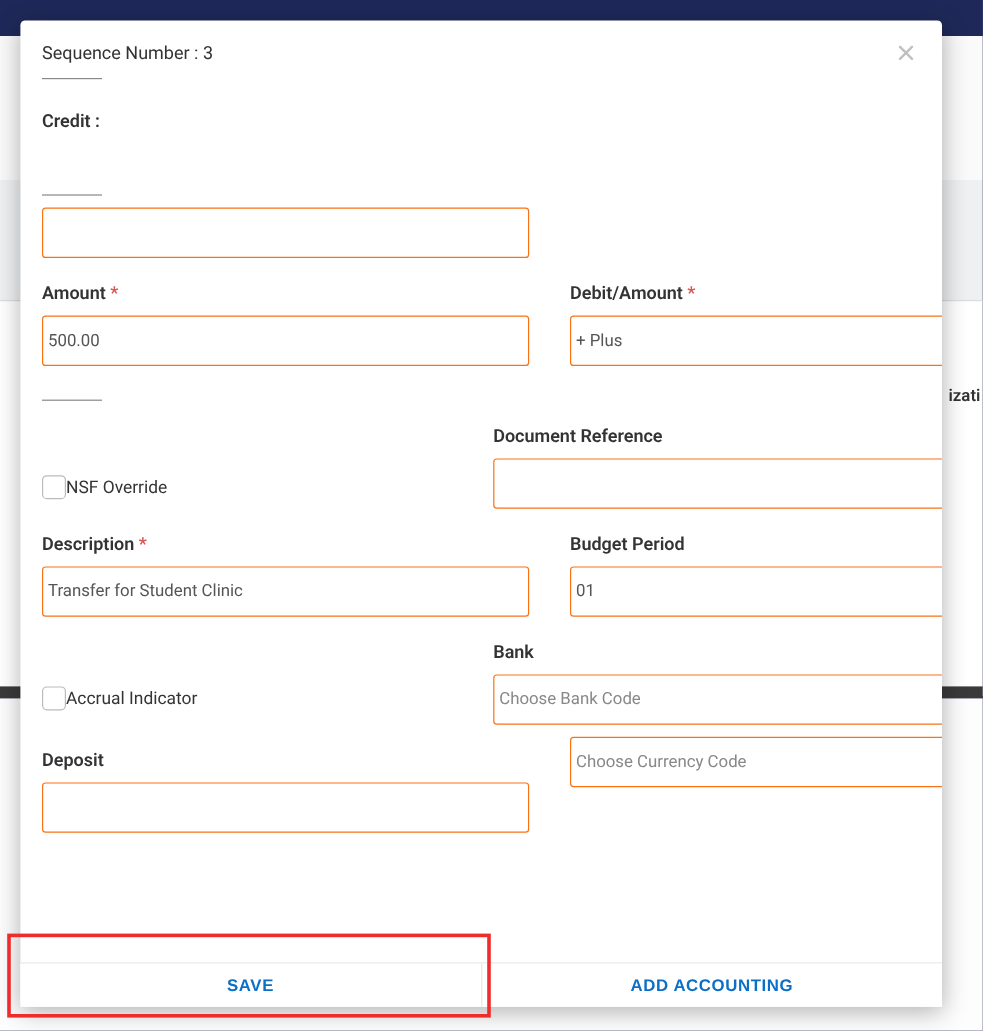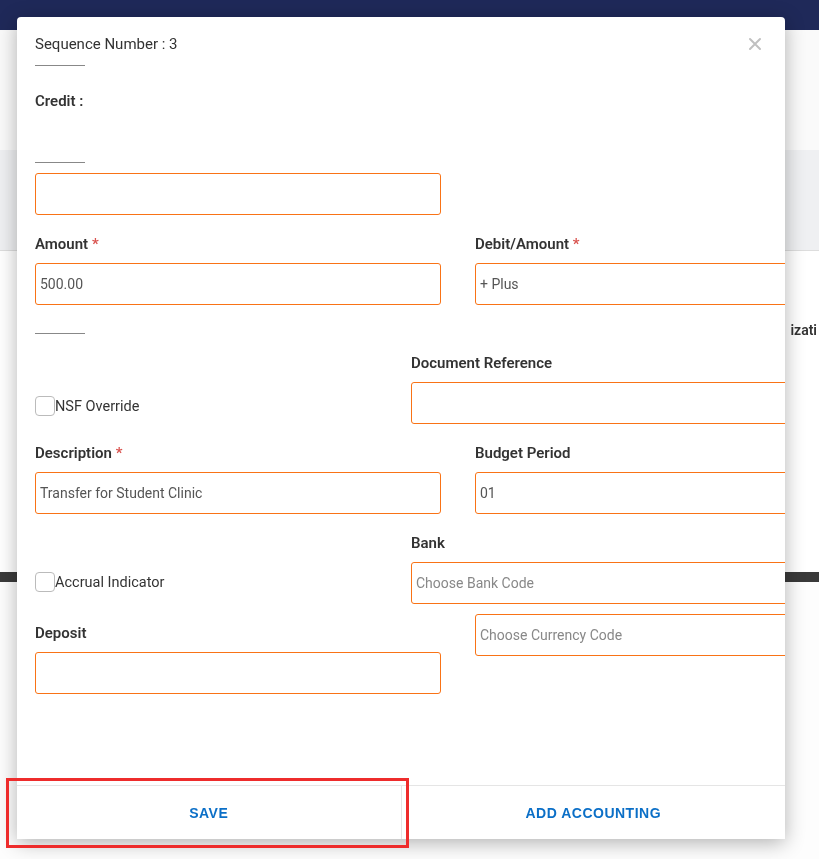--- a/index.html
+++ b/index.html
@@ -59,21 +59,21 @@
   .col { flex: 0 0 342px; }
 
   .checkbox-row { display: flex; align-items: center; margin-top: 20px; }
   .cb {
     width: 20px; height: 20px; border: 1px solid #bbb; border-radius: 4px; background: #fff; cursor: pointer;
   }
   .cb-label { font-size: 14.5px; color: #333; }
 
   .modal-footer {
     border-top: 1px solid #e5e5e5;
-    display: flex; height: 54px;
+    display: flex; height: 37px;
   }
   .footer-btn {
     flex: 1; display: flex; align-items: center; justify-content: center;
     font-size: 14px; font-weight: 600; letter-spacing: 0.5px; color: #0b6fc7;
     background: #fff; border: none; cursor: pointer;
   }
   .footer-btn + .footer-btn { border-left: 1px solid #e5e5e5; }
 
   .highlight-box {
     position: absolute;

